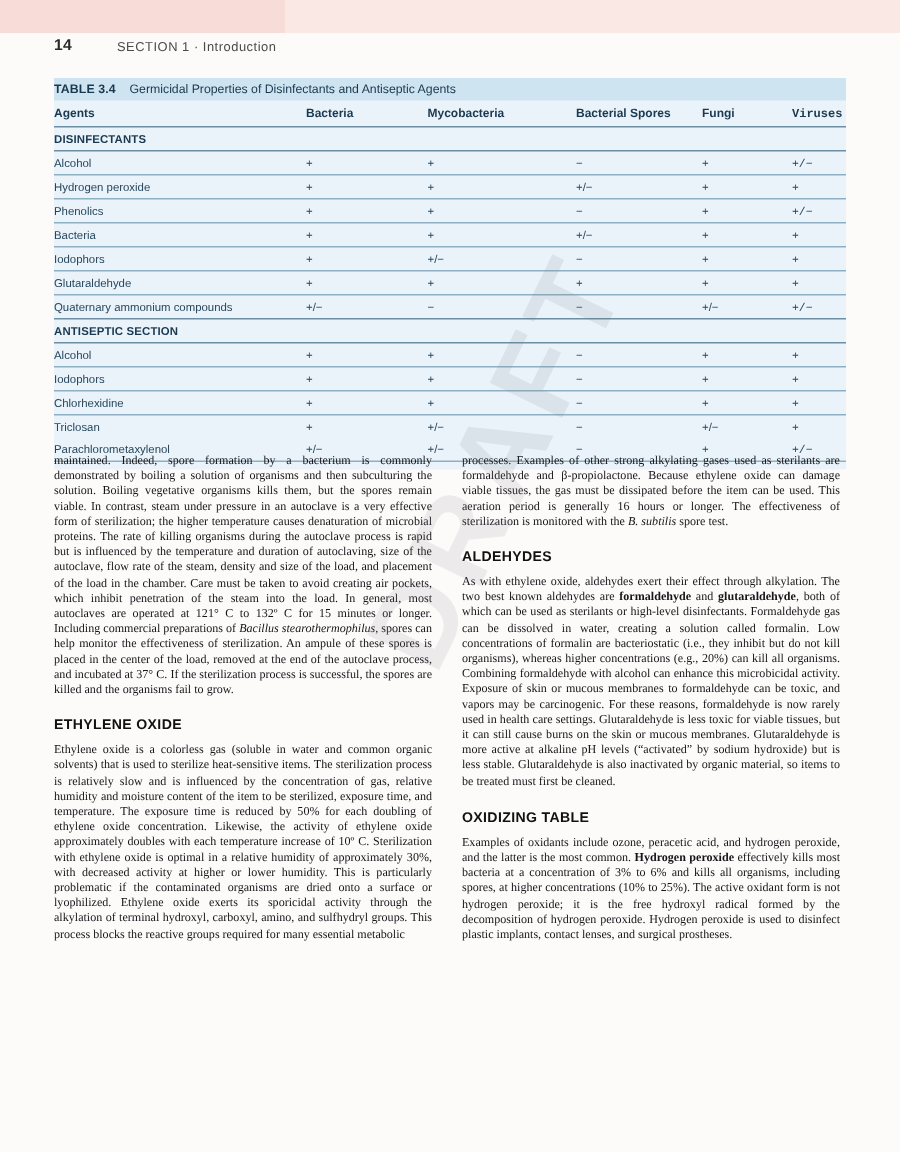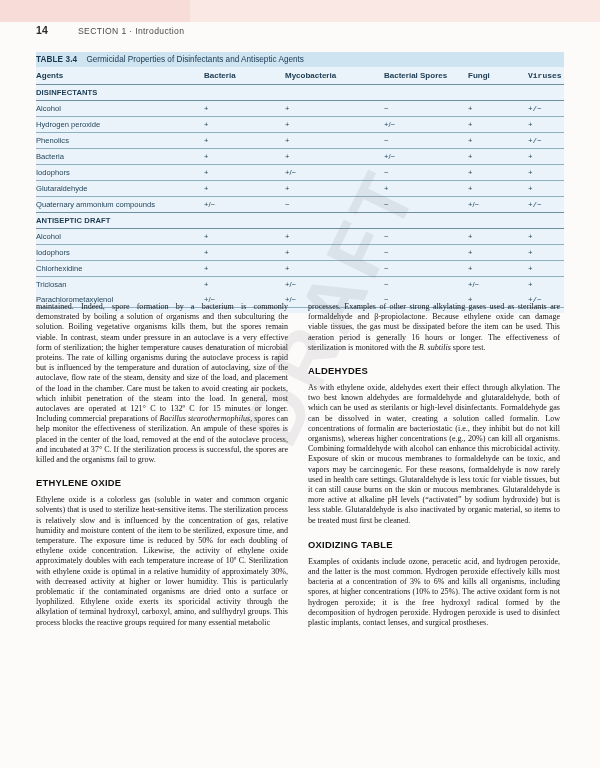--- a/index.html
+++ b/index.html
@@ -175,21 +175,21 @@
   }
   .col h2 {
     margin: 12px 0 7px 0;
     font-family: "Liberation Sans", sans-serif;
     font-size: 9.4px;
     font-weight: bold;
     color: #111;
     letter-spacing: .25px;
   }
   .col h2.tight-top { margin-top: 13px; }
-  .bold { font-weight: normal; }
+  .bold { font-weight: bold; }
   .ital { font-style: italic; }
 
   
   .watermark {
     position: absolute;
     left: 232px;
     top: 92px;
     width: 170px;
     height: 430px;
     pointer-events: none;
@@ -303,21 +303,21 @@
           </tr>
           <tr class="data-row last-of-block">
             <td>Quaternary ammonium compounds</td>
             <td class="num c-bact"><span class="cellmark">+/−</span></td>
             <td class="num c-myco"><span class="cellmark">−</span></td>
             <td class="num c-spor"><span class="cellmark">−</span></td>
             <td class="num c-fungi"><span class="cellmark">+/−</span></td>
             <td class="num c-virus"><span class="cellmark">+/−</span></td>
           </tr>
           <tr class="sec-row">
-            <td colspan="6">ANTISEPTIC DRAFT</td>
+            <td colspan="6">ANTISEPTIC SECTION</td>
           </tr>
           <tr class="data-row">
             <td>Alcohol</td>
             <td class="num c-bact"><span class="cellmark">+</span></td>
             <td class="num c-myco"><span class="cellmark">+</span></td>
             <td class="num c-spor"><span class="cellmark">−</span></td>
             <td class="num c-fungi"><span class="cellmark">+</span></td>
             <td class="num c-virus"><span class="cellmark">+</span></td>
           </tr>
           <tr class="data-row">

